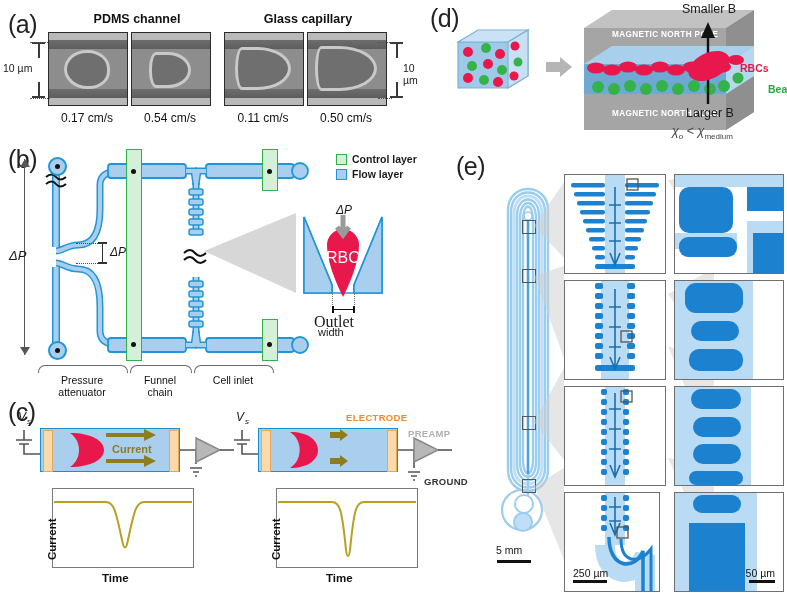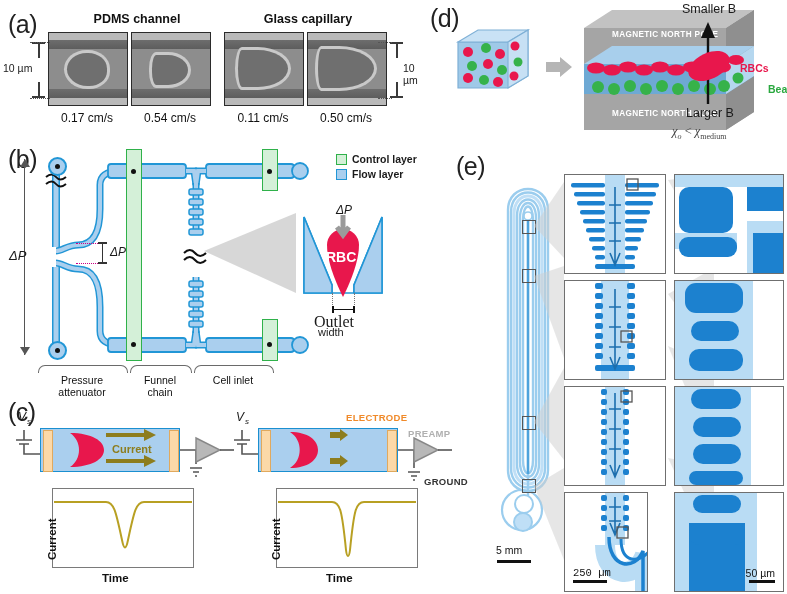--- a/index.html
+++ b/index.html
@@ -228,21 +228,21 @@
 
   <div class="abs" style="left:298px;top:62px;width:100px;height:130px;">
     <svg width="100" height="100">
       <path d="M6,12 L6,88 L84,88 L84,12 L56,80 L56,88 L34,88 L34,80 Z" fill="#aacfee" stroke="#2196d6" stroke-width="1.6"></path>
       <path d="M6,12 L34,80 L34,88 L6,88 Z" fill="#aacfee" stroke="#2196d6" stroke-width="1.6"></path>
       <path d="M84,12 L56,80 L56,88 L84,88 Z" fill="#aacfee" stroke="#2196d6" stroke-width="1.6"></path>
       <path d="M45,32 m-16,8 a16,16 0 1,1 32,0 c0,16 -8,36 -16,52 c-8,-16 -16,-36 -16,-52 z" fill="#e8174c"></path>
       <path d="M45,10 L45,26 M39,22 L45,30 L51,22" stroke="#9a9a9a" stroke-width="5" fill="none" stroke-linecap="butt"></path>
     </svg>
     <div class="abs" style="left:38px;top:-2px;font-size:12px;font-style:italic;">ΔP</div>
-    <div class="abs" style="left:28px;top:44px;font-size:14px;font-weight:700;color:#fff;">RBC</div>
+    <div class="abs" style="left:28px;top:44px;font-size:16px;font-weight:400;color:#fff;">RBC</div>
     <div class="dotline" style="left:34px;top:88px;height:14px;border-top:none;border-left:1px dotted #777;"></div>
     <div class="dotline" style="left:56px;top:88px;height:14px;border-top:none;border-left:1px dotted #777;"></div>
     <div class="abs" style="left:34px;top:101px;width:23px;height:7px;">
       <div class="abs" style="left:0;top:3px;width:23px;height:1.4px;background:#111;"></div>
       <div class="abs" style="left:0;top:0;width:1.6px;height:7px;background:#111;"></div>
       <div class="abs" style="right:0;top:0;width:1.6px;height:7px;background:#111;"></div>
     </div>
     <div class="abs" style="left:16px;top:108px;font-size:16px;font-family:Liberation Serif, serif;">Outlet</div>
     <div class="abs" style="left:20px;top:121px;font-size:11px;">width</div>
   </div>
@@ -405,21 +405,21 @@
   <div class="lbl-rbc" style="left:310px;top:62px;">RBCs</div>
   <div class="lbl-bead" style="left:310px;top:83px;padding-left:28px;">Beads</div>
 
   <div class="abs" style="left:252px;top:2px;font-size:12.5px;text-align:right;">Smaller B</div>
   <svg class="abs" width="70" height="86" style="left:248px;top:20px;">
     <path d="M30,84 L30,14" stroke="#111" stroke-width="2.4"></path>
     <path d="M23,18 L30,2 L37,18 Z" fill="#111"></path>
     <ellipse cx="31" cy="46" rx="22" ry="13" fill="#e8174c" transform="rotate(-25 31 46)"></ellipse>
   </svg>
   <div class="abs" style="left:256px;top:106px;font-size:12.5px;">Larger B</div>
-  <div class="chi" style="left:242px;top:124px;font-family:Liberation Serif, serif;">
+  <div class="chi" style="left:242px;top:124px;">
     <span>χ</span><sub style="font-size:8px;">o</sub>
     <span style="font-style:normal;">&lt;</span>
     <span>χ</span><sub style="font-size:8px;font-style:normal;">medium</sub>
   </div>
 </div>
 
 <div class="abs" id="panelE">
   <div class="abs panel-letter" style="left:4px;top:4px;">(e)</div>
 
   <svg class="abs" width="80" height="360" style="left:40px;top:26px;">
@@ -538,21 +538,21 @@
           <rect x="58" y="72" width="6" height="6" rx="2"></rect>
         <rect x="36" y="82" width="6" height="6" rx="2"></rect>
           <rect x="58" y="82" width="6" height="6" rx="2"></rect>
       </g>
       <path d="M50,6 L50,88 M45,78 L50,90 L55,78" stroke="#1c6fae" stroke-width="1.6" fill="none"></path>
       <path d="M44,22 L56,22 M44,42 L56,42 M44,62 L56,62" stroke="#1c6fae" stroke-width="1.4"></path>
       <rect x="56" y="4" width="11" height="11" fill="none" stroke="#555" stroke-width="1.3"></rect>
     </svg>
   </div>
 
-  <div class="ebox" style="left:112px;top:344px;width:84px;height:100px;font-family:Liberation Mono, monospace;">
+  <div class="ebox" style="left:112px;top:344px;width:96px;height:100px;">
     <svg width="100" height="98">
       <rect x="40" y="0" width="20" height="52" fill="#b9dcf4"></rect>
       <path d="M40,52 C40,86 72,86 80,62 L80,98" stroke="#b9dcf4" stroke-width="20" fill="none"></path>
       <g fill="#1c81cf">
         <rect x="36" y="2" width="6" height="6" rx="2"></rect>
           <rect x="58" y="2" width="6" height="6" rx="2"></rect>
         <rect x="36" y="12" width="6" height="6" rx="2"></rect>
           <rect x="58" y="12" width="6" height="6" rx="2"></rect>
         <rect x="36" y="22" width="6" height="6" rx="2"></rect>
           <rect x="58" y="22" width="6" height="6" rx="2"></rect>

